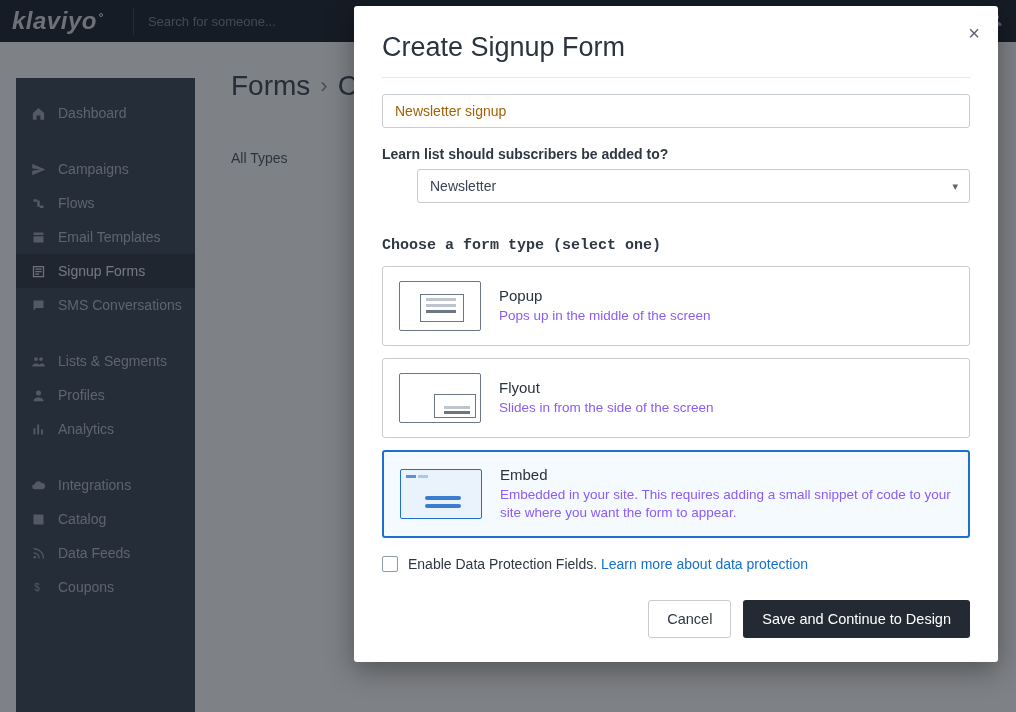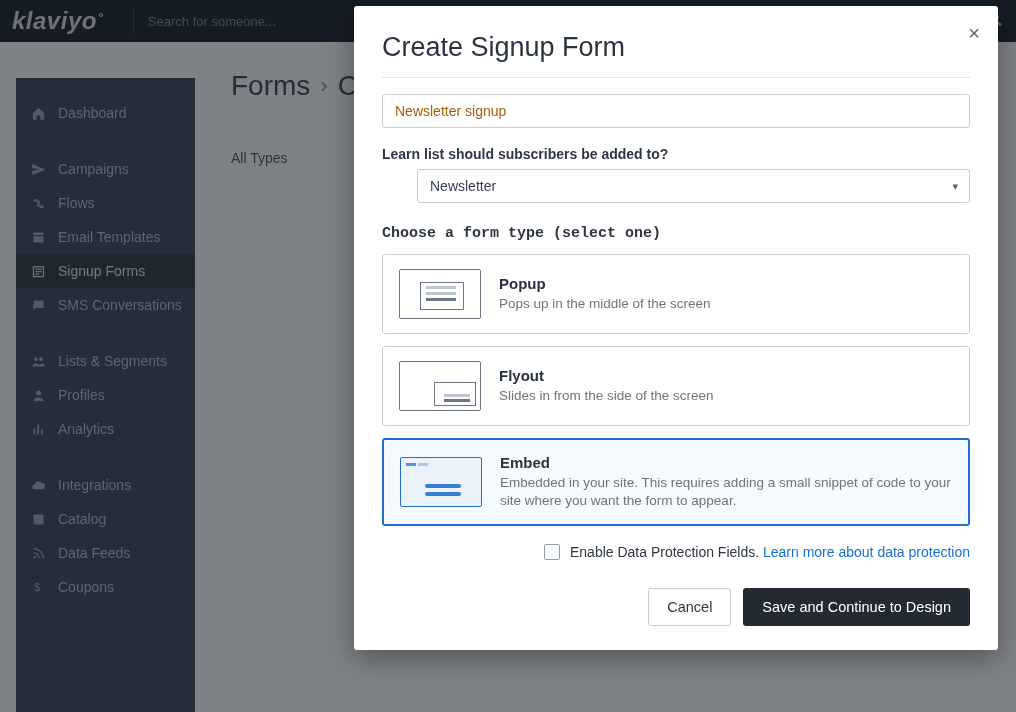--- a/index.html
+++ b/index.html
@@ -35,45 +35,45 @@
     
     .overlay { position:absolute; inset:0; background:rgba(20,25,32,0.55); }
 
     
     .modal { position:absolute; left:354px; top:6px; width:644px; background:#fff; border-radius:3px; box-shadow:0 8px 28px rgba(0,0,0,0.35); padding: 26px 28px 24px; }
     .modal-close { position:absolute; top:16px; right:18px; color:#5c6570; font-size:20px; background:none; border:none; cursor:pointer; }
     .modal h2 { font-size:27px; font-weight:500; color:#2b333e; margin-bottom:14px; }
     .modal hr { border:none; border-top:1px solid #e3e6ea; margin-bottom:16px; }
     .form-label { font-weight:600; color:#2f3742; font-size:14px; margin-bottom:7px; display:block; }
     .text-input { width:100%; border:1px solid #c7ccd3; border-radius:3px; padding:8px 12px; font-size:14px; color:#a16207; margin-bottom:18px; outline:none; }
-    .select-wrap { position:relative; margin-bottom:22px;padding-left:35px; }
+    .select-wrap { position:relative; margin-bottom:34px;padding-left:35px; }
     .select-display { width:100%; border:1px solid #c7ccd3; border-radius:3px; padding:8px 12px; font-size:14px; color:#3a4150; background:#fff; text-align:left; cursor:pointer; }
     .select-caret { position:absolute; right:12px; top:11px; font-size:11px; color:#5c6570; pointer-events:none; }
 
     .section-head { font-weight:600; color:#2f3742; font-size:15px; margin-bottom:12px;font-family:Liberation Mono, monospace; }
 
     .form-type-card { border:1.5px solid #c7ccd3; border-radius:3px; padding:14px 16px; display:flex; gap:18px; align-items:center; margin-bottom:12px; cursor:pointer; }
     .form-type-card.selected { border:2px solid #1f6fd1; background:#f5faff; }
     .ft-thumb { width:82px; height:50px; border:1.5px solid #6d7684; border-radius:2px; position:relative; flex-shrink:0; background:#fff; }
     .form-type-card.selected .ft-thumb { border-color:#1f6fd1; }
-    .ft-label { font-weight:700; color:#2b333e; font-size:15px; margin-bottom:3px; }
-    .ft-desc { color:#737373; font-size:13.5px; line-height:1.35; }
+    .ft-label { font-weight:400; color:#2b333e; font-size:15px; margin-bottom:3px; }
+    .ft-desc { color:#8b5cf6; font-size:13.5px; line-height:1.35; }
 
     
     .thumb-popup::before { content:""; position:absolute; left:20px; top:12px; width:42px; height:26px; border:1.5px solid #6d7684; background:#fff; }
     .thumb-popup::after { content:""; position:absolute; left:26px; top:28px; width:30px; height:3px; background:#6d7684; box-shadow:0 -6px 0 #bfc5ce, 0 -12px 0 #bfc5ce; }
     
     .thumb-flyout::before { content:""; position:absolute; right:4px; bottom:4px; width:40px; height:22px; border:1.5px solid #6d7684; background:#fff; }
     .thumb-flyout::after { content:""; position:absolute; right:10px; bottom:8px; width:26px; height:3px; background:#6d7684; box-shadow:0 -5px 0 #bfc5ce; }
     
     .thumb-embed { background:#eaf2fb; }
     .thumb-embed::before { content:""; position:absolute; left:5px; top:5px; width:10px; height:3px; background:#5593db; box-shadow: 12px 0 0 #a9c8ea; }
     .thumb-embed::after { content:""; position:absolute; left:24px; bottom:10px; width:36px; height:4px; background:#3b7ed0; border-radius:2px; box-shadow:0 -8px 0 #3b7ed0; }
 
-    .checkbox-row { display:flex; align-items:center; gap:10px; margin-top:18px; font-size:14px; color:#2f3742;justify-content:flex-end; }
+    .checkbox-row { display:flex; align-items:center; gap:10px; margin-top:18px; font-size:14px; color:#2f3742; }
     .checkbox-box { width:16px; height:16px; border:1.5px solid #9099a6; border-radius:2px; background:#fff; flex-shrink:0; }
     .checkbox-row a { color:#1570cf; text-decoration:none; }
 
     .modal-footer { display:flex; justify-content:flex-end; gap:12px; margin-top:28px; }
     .btn { border-radius:3px; font-size:14.5px; padding:10px 18px; cursor:pointer; border:1px solid transparent; }
     .btn-secondary { background:#fff; border-color:#c7ccd3; color:#2f3742; }
     .btn-primary { background:#232a34; color:#fff; }
   </style>
 </head>
 <body>

